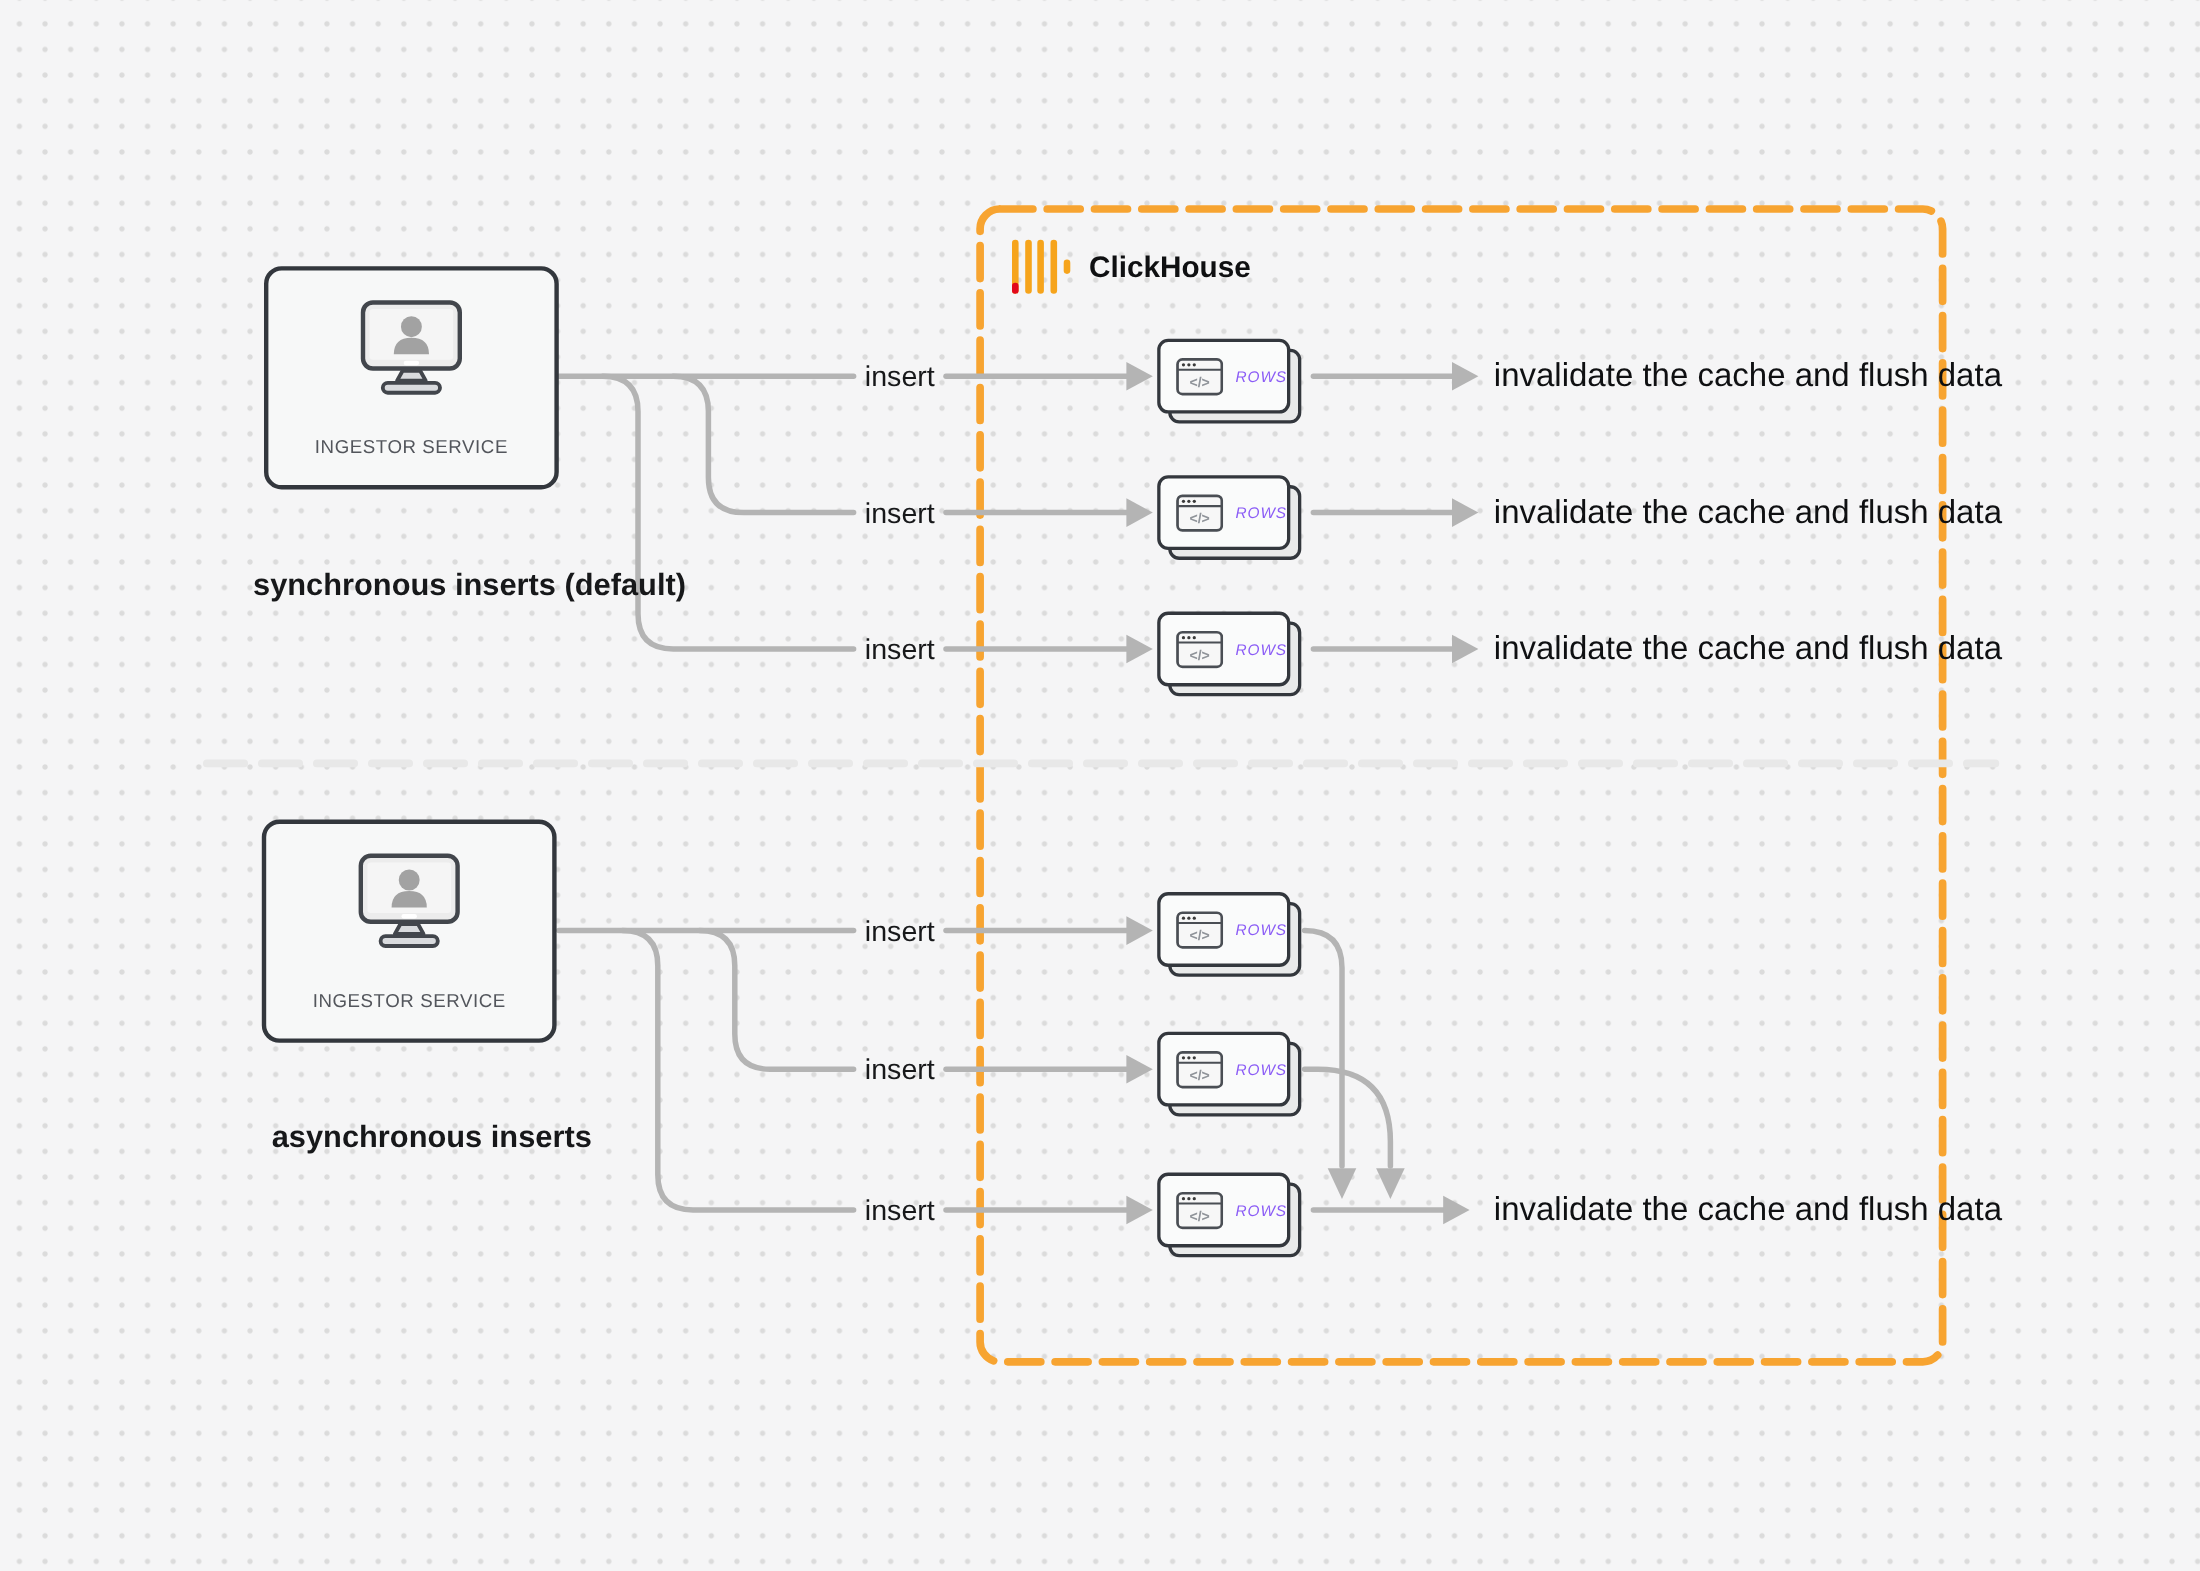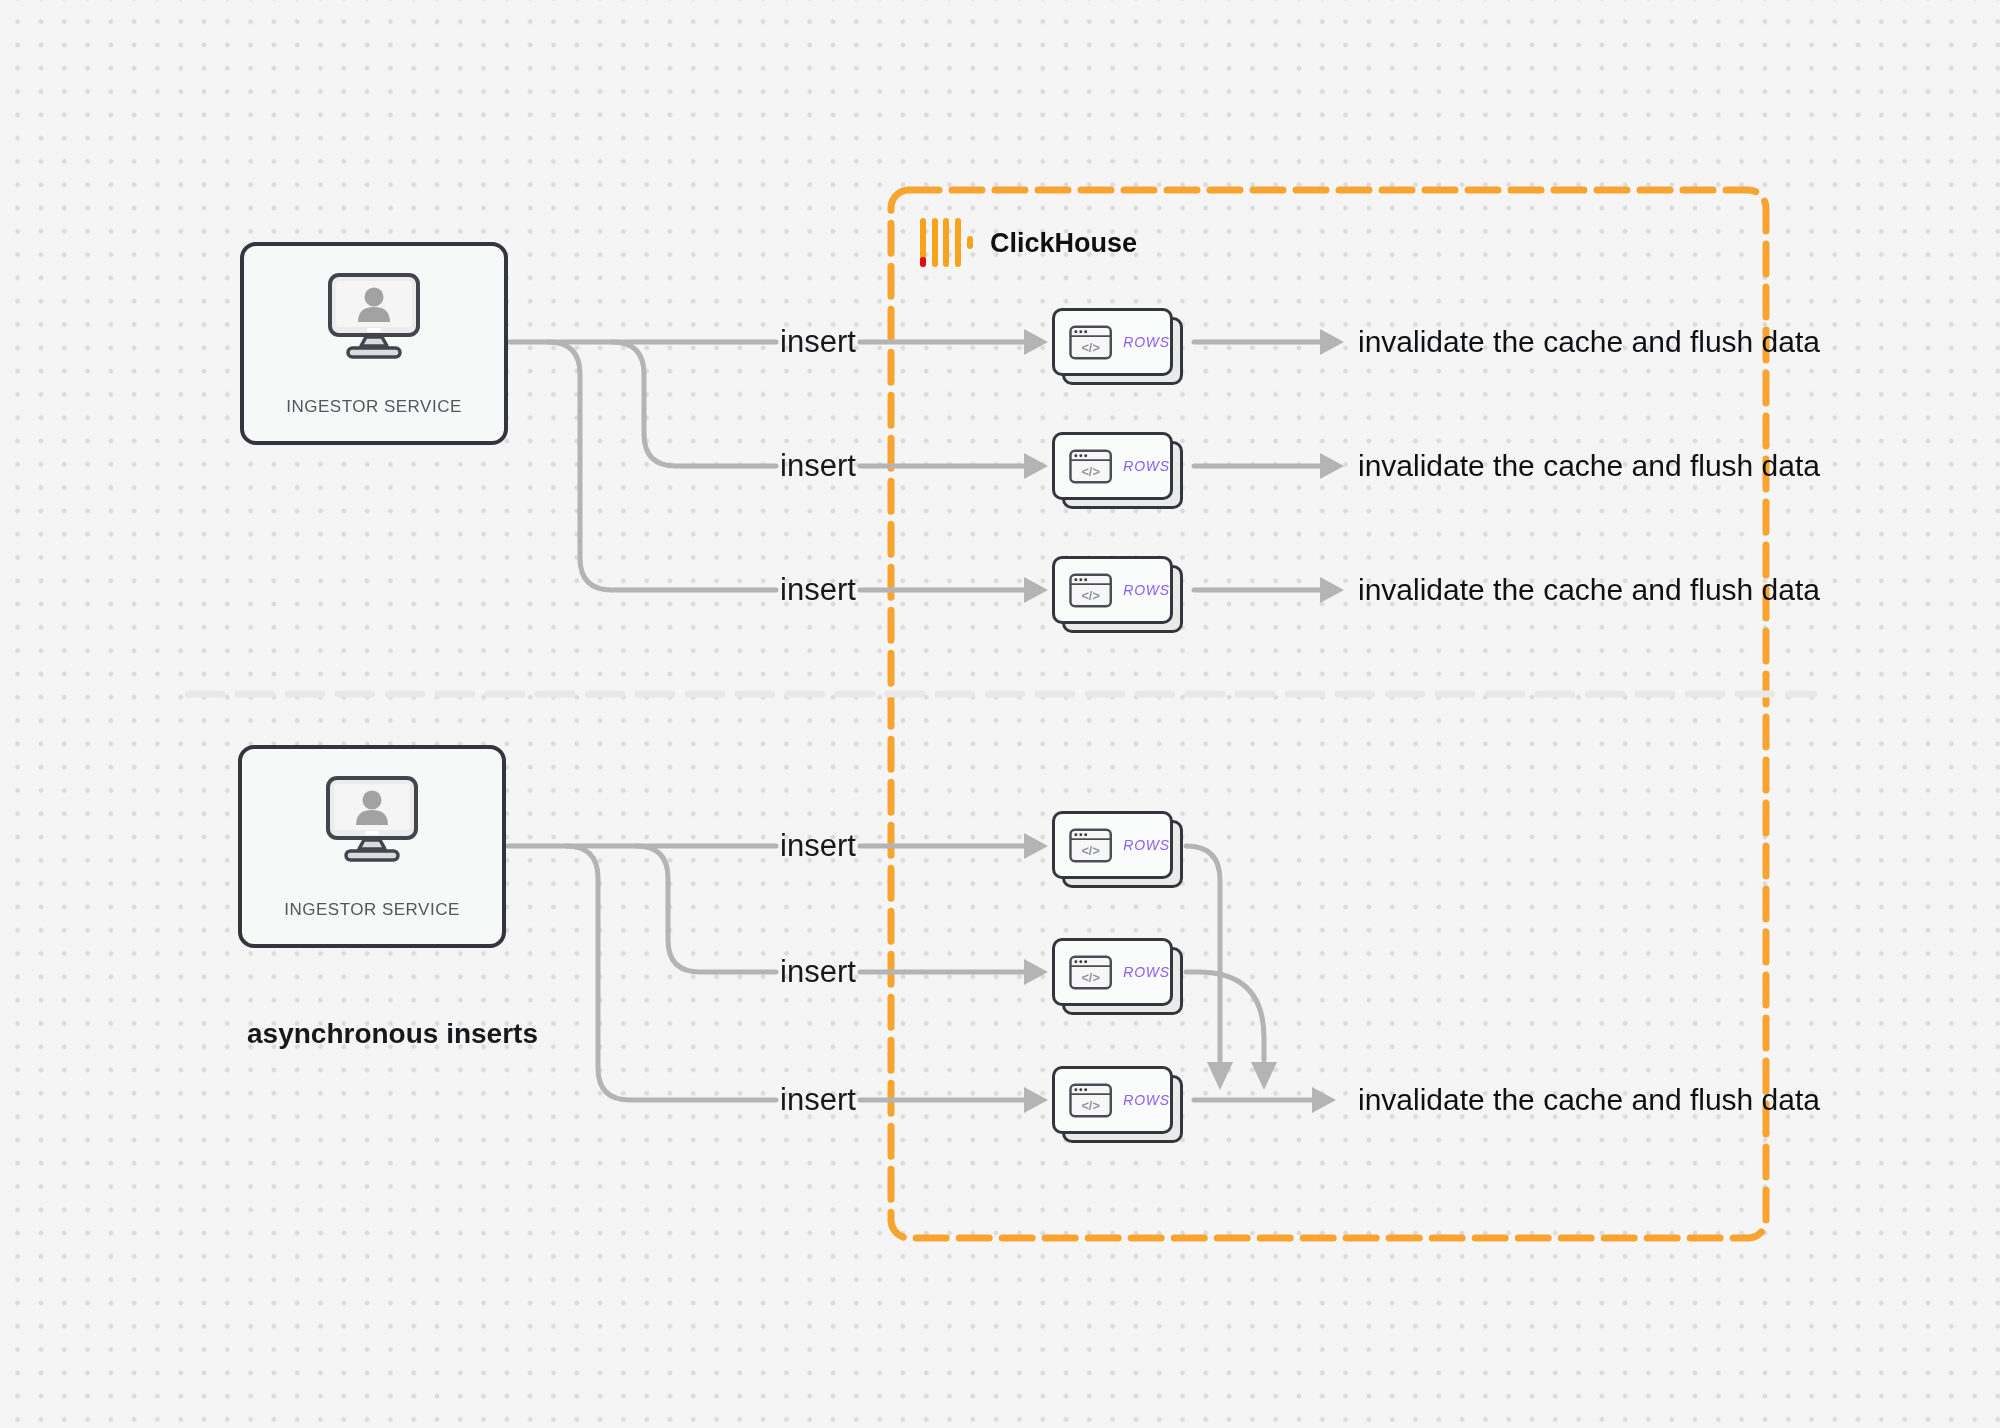--- a/index.html
+++ b/index.html
@@ -33,21 +33,21 @@
     background:#e9eaea;border:3px solid #33373d;border-radius:10px;
   }
   .card-front{
     position:absolute;left:0;top:0;width:121px;height:68px;box-sizing:border-box;
     background:#fafbfb;border:3px solid #33373d;border-radius:10px;
     display:flex;align-items:center;gap:11px;padding-left:14px;
   }
   .rows-label{font-size:14px;font-style:italic;color:#8b5cf6;letter-spacing:.8px;white-space:nowrap;}
 
   
-  .insert-label{position:absolute;left:776px;width:84px;text-align:center;font-size:31px;line-height:34px;color:#17181a;}
+  .insert-label{position:absolute;left:776px;width:84px;text-align:center;font-size:26px;line-height:34px;color:#17181a;}
   .invalidate-label{position:absolute;left:1358px;font-size:30px;line-height:32px;color:#0f1012;white-space:nowrap;}
 
   
   .ch-logo{position:absolute;left:920px;top:218px;width:56px;height:50px;}
   .ch-bar{position:absolute;top:0;width:6px;height:49px;border-radius:3px;background:#f6a41c;}
   .ch-bar-red{position:absolute;left:0;bottom:0;width:6px;height:10px;border-radius:3px;background:#e2081c;}
   .ch-bar-short{position:absolute;left:47px;top:18px;width:6px;height:13px;border-radius:3px;background:#f6a41c;}
   .ch-title{position:absolute;left:990px;top:228px;font-size:27px;font-weight:600;color:#0f1012;}
 </style>
 </head>
@@ -125,20 +125,21 @@
         <circle cx="47" cy="25" r="9.5" fill="#a2a2a2"></circle>
         <path d="M31 50 q0 -15 16 -15 q16 0 16 15 z" fill="#a2a2a2"></path>
         <rect x="40" y="56" width="14" height="4" rx="2" fill="#ffffff"></rect>
         <path d="M39 65 L55 65 L60 74 L34 74 Z" fill="#d9dbde" stroke="#42464c" stroke-width="3.5" stroke-linejoin="round"></path>
         <rect x="21" y="76" width="52" height="9" rx="4.5" fill="#d9dbde" stroke="#42464c" stroke-width="3.5"></rect>
       </svg>
     </div>
     <div class="ingestor-label">INGESTOR SERVICE</div>
   </div>
 
+  <div class="section-label" style="left:230px;top:516px;">synchronous inserts (default)</div>
   <div class="section-label" style="left:247px;top:1018px;">asynchronous inserts</div>
 
   <div class="ch-logo">
     <div class="ch-bar" style="left:0;">
         <div class="ch-bar-red"></div>
       </div>
     <div class="ch-bar" style="left:12px;"></div>
     <div class="ch-bar" style="left:23px;"></div>
     <div class="ch-bar" style="left:35px;"></div>
     <div class="ch-bar-short"></div>

